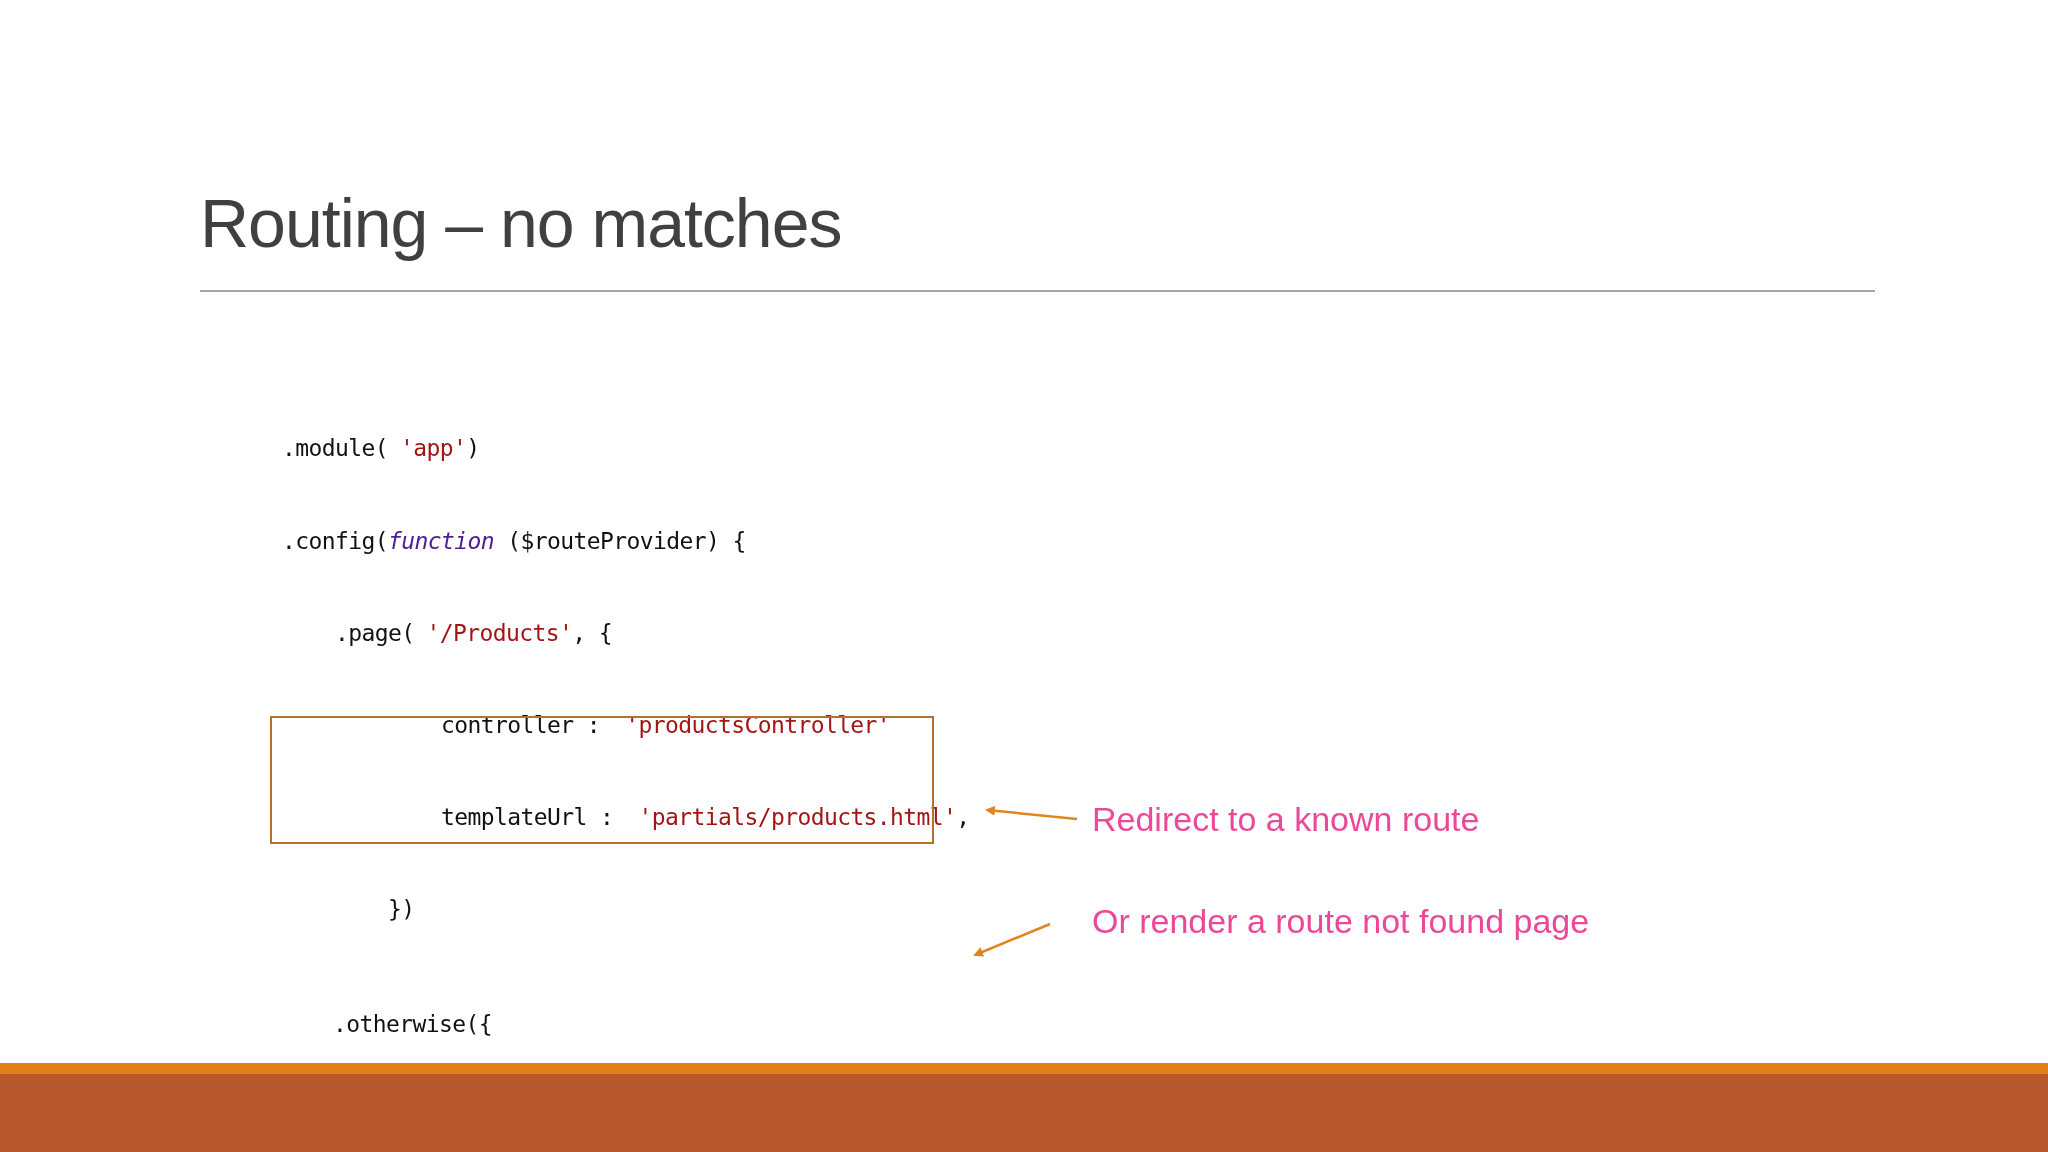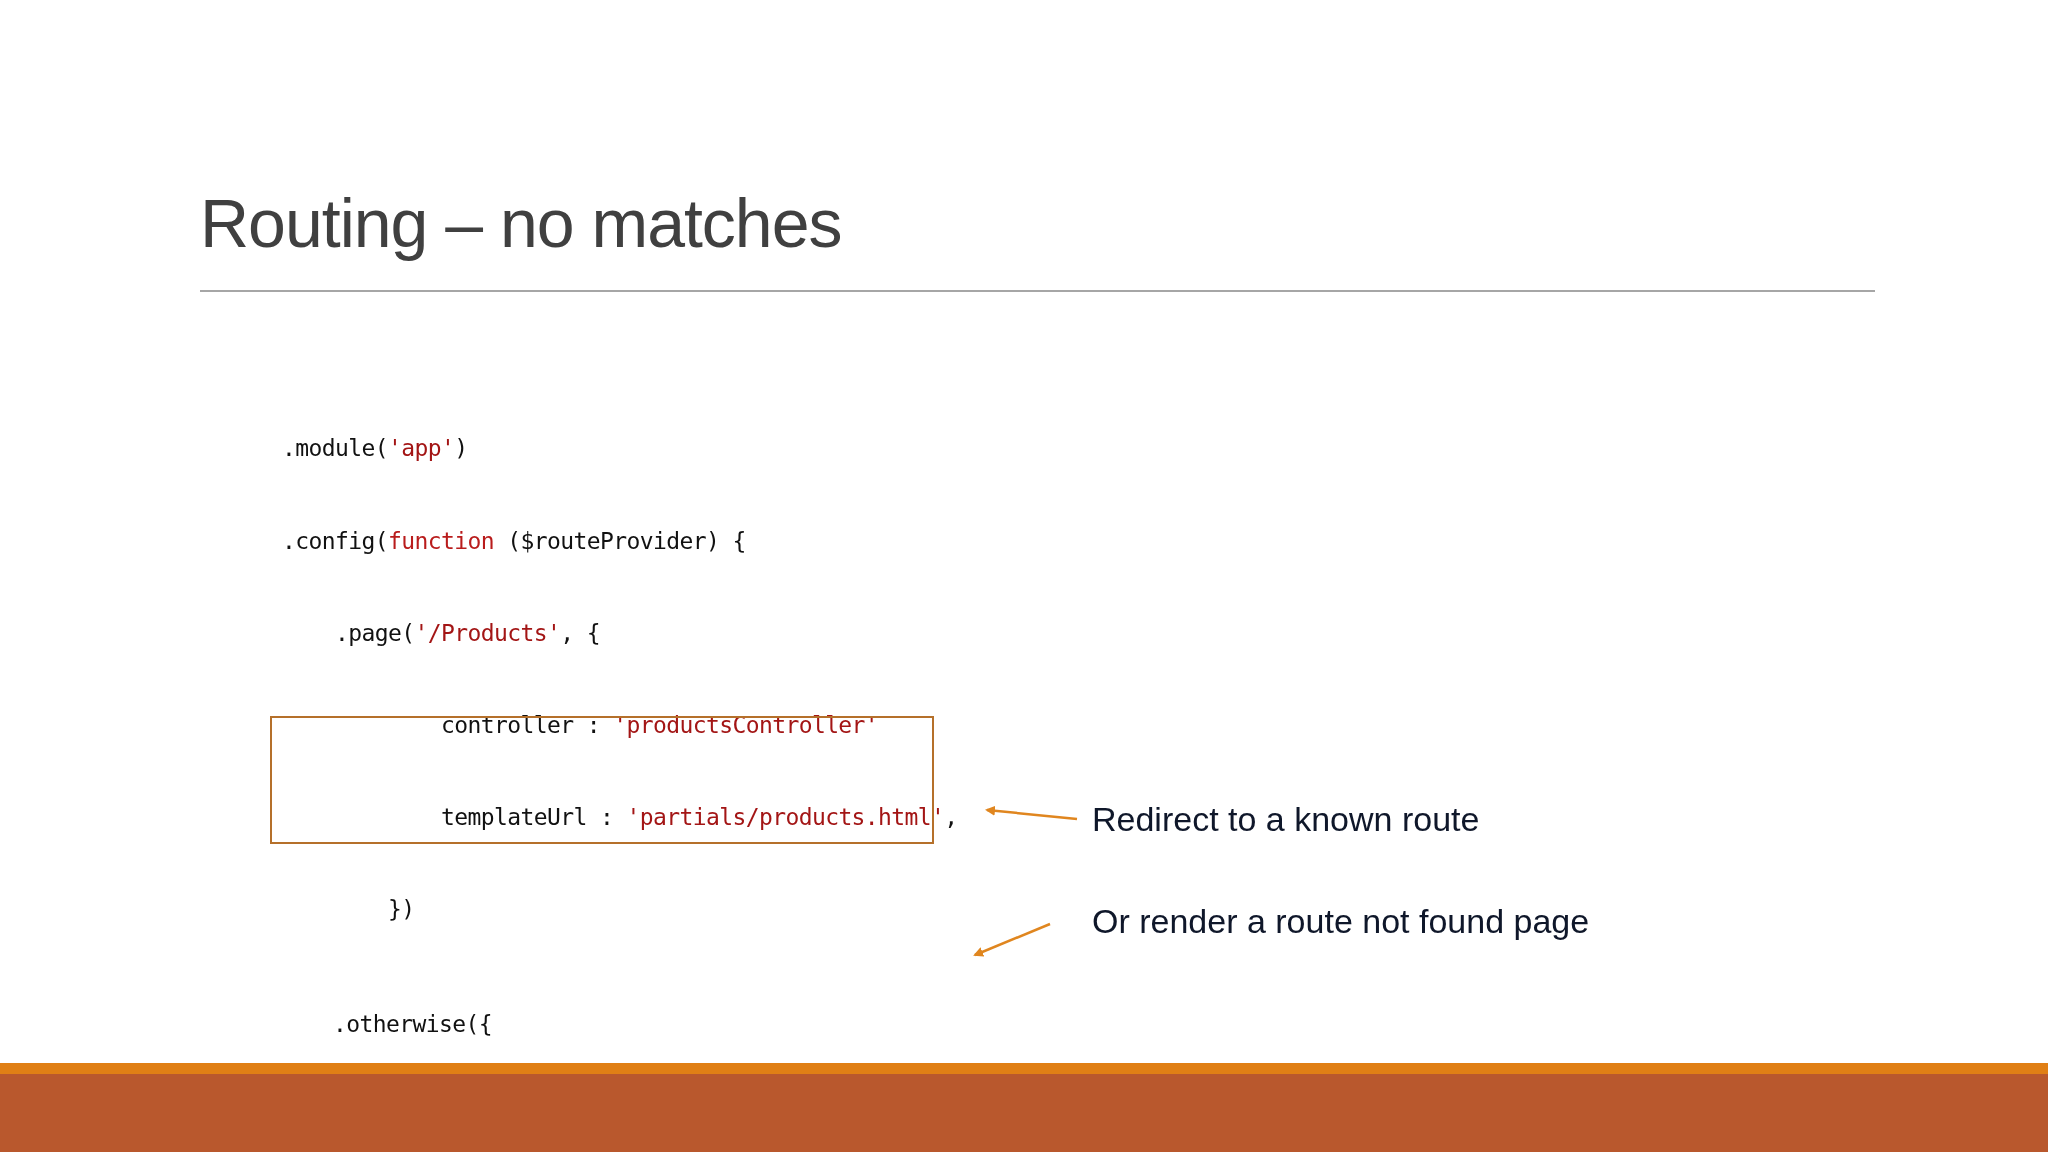--- a/index.html
+++ b/index.html
@@ -1,24 +1,24 @@
 <!DOCTYPE html>
 <html><head>
   <meta charset="utf-8">
   <style>
     html, body { margin: 0; padding: 0; }
     body { width: 2048px; height: 1152px; background: #ffffff; position: relative; overflow: hidden; }
     .title { position: absolute; left: 200px; top: 168px; font-family: "Liberation Sans", sans-serif; font-size: 68px; color: #404040; font-weight: normal; letter-spacing: -1px; line-height: 110px; }
     .rule { position: absolute; left: 200px; top: 290px; width: 1675px; height: 2px; background: #a6a6a6; }
     .code { position: absolute; font-family: "DejaVu Sans Mono", "Liberation Mono", monospace; font-size: 23px; line-height: 30.7px; color: #111111; white-space: pre; letter-spacing: -0.6px; }
     .code .line { display: block; height: 30.7px; }
-    .str { color: #a31515; }
-    .kw { color: #b91c1c; }
+    .str { color: #a31515; margin-left: 12px; }
+    .kw { color: #4c1d95; font-style: italic; }
     .box { position: absolute; left: 270px; top: 716px; width: 664px; height: 128px; border: 2px solid #b5702a; box-sizing: border-box; }
-    .note { position: absolute; font-family: "Liberation Sans", sans-serif; font-size: 34px; color: #0f172a; white-space: nowrap; }
+    .note { position: absolute; font-family: "Liberation Sans", sans-serif; font-size: 34px; color: #ec4899; white-space: nowrap; }
     .arrows { position: absolute; left: 0; top: 0; width: 2048px; height: 1152px; pointer-events: none; }
     .band-light { position: absolute; left: 0; top: 1063px; width: 2048px; height: 11px; background: #e07f15; }
     .band-dark { position: absolute; left: 0; top: 1074px; width: 2048px; height: 78px; background: #b9582d; }
   </style>
 </head>
 <body>
 
 <div class="title">Routing – no matches</div>
 <div class="rule"></div>
 

